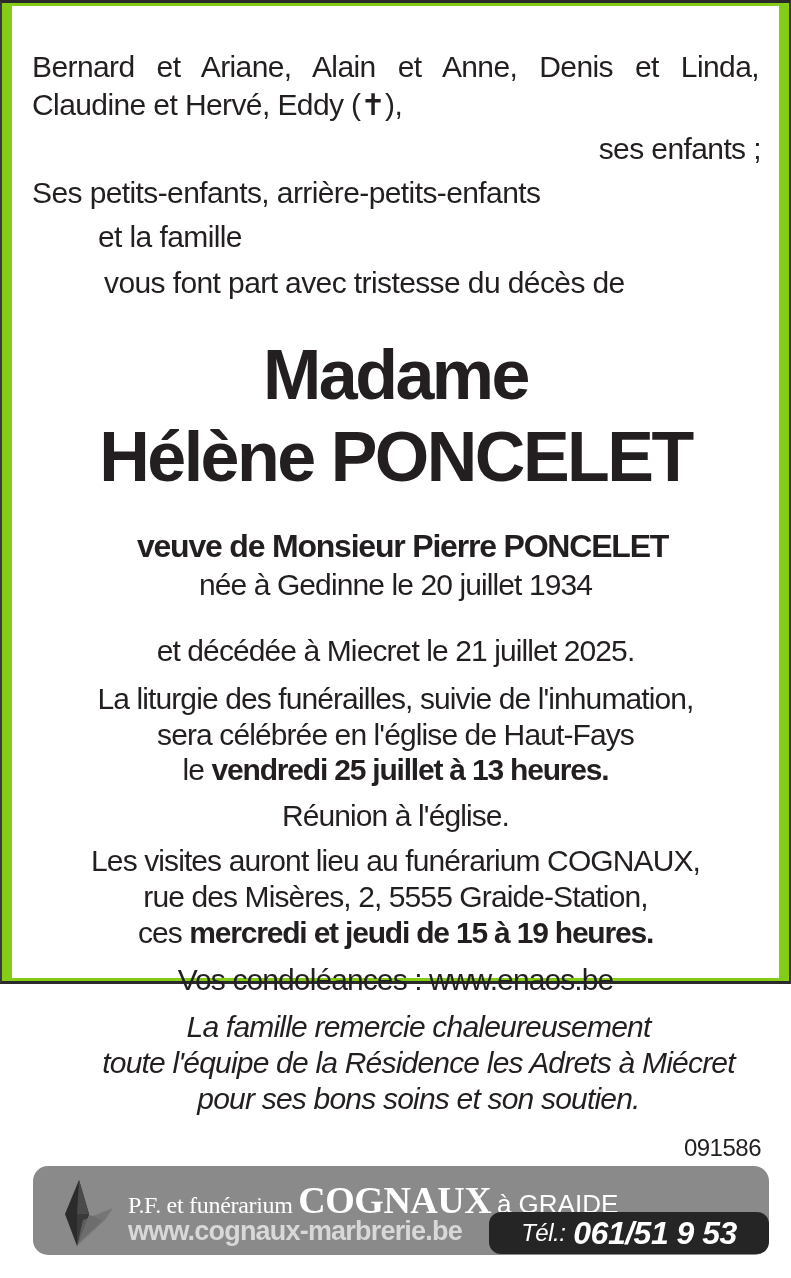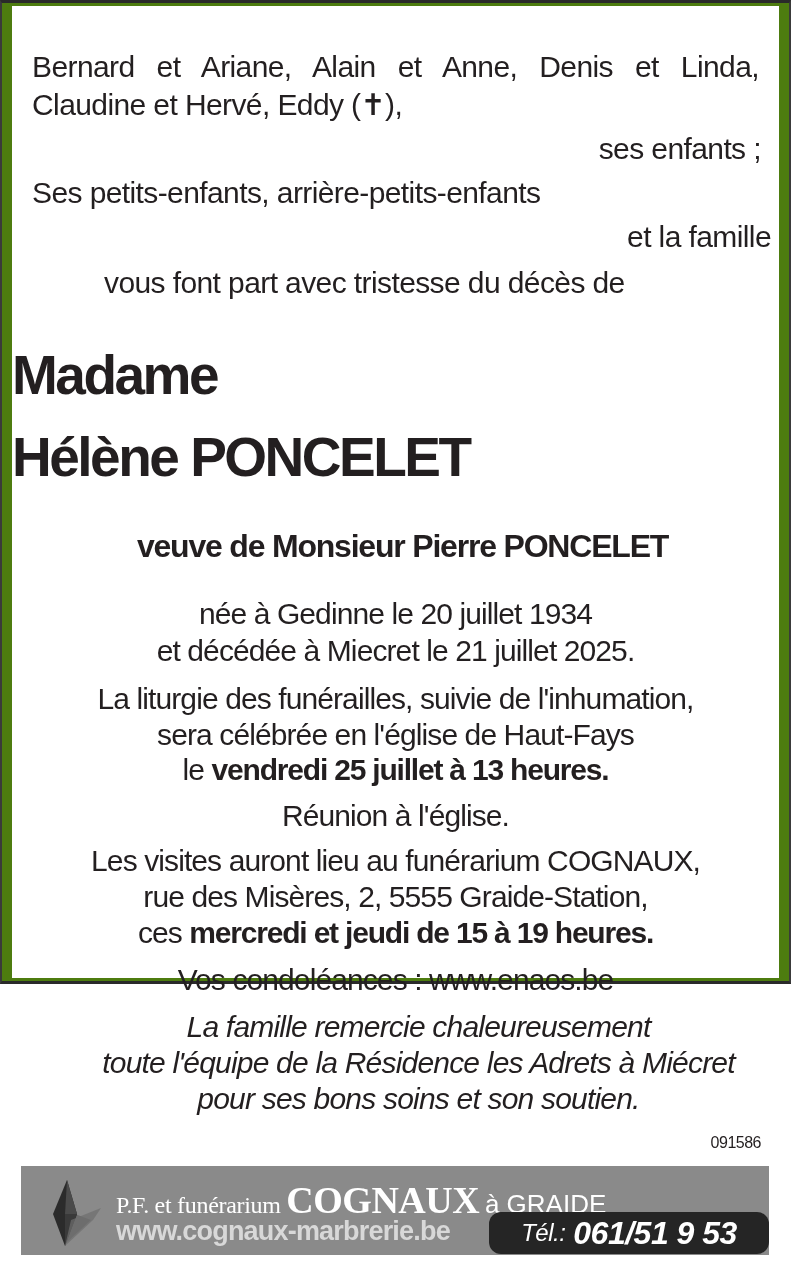--- a/index.html
+++ b/index.html
@@ -17,21 +17,21 @@
     }
     .frame {
       position: absolute;
       left: 0; top: 0;
       width: 791px; height: 984px;
       box-sizing: border-box;
       border-top: 3px solid #2a2a2a;
       border-left: 2px solid #3a3a3a;
       border-right: 2px solid #3a3a3a;
       border-bottom: 3px solid #2a2a2a;
-      background: #4d7c0f;
+      background: #84cc16;
     }
     .inner {
       position: absolute;
       left: 10px; right: 10px;
       top: 3px; bottom: 3px;
       background: #ffffff;
     }
     .text-block {
       position: absolute;
       left: 0; right: 8px;
@@ -39,48 +39,48 @@
       line-height: 38px;
       letter-spacing: -0.6px;
       transform-origin: left top;
     }
     .line { white-space: nowrap; position: absolute; }
 
     #l1 { top: 42px; left: 20px; right: 20px; text-align: justify; text-align-last: justify; word-spacing: 4px; }
     #l2 { top: 80px; left: 20px; }
     #l3 { top: 124px; right: 18px; }
     #l4 { top: 168px; left: 20px; }
-    #l5 { top: 212px; left: 86px; text-align: right; }
+    #l5 { top: 212px; left: 86px; }
     #l6 { top: 258px; left: 92px; }
 
     .name-block {
       position: absolute; left: 0; right: 0;
-      text-align: left; font-weight: bold;
-      font-size: 55px; letter-spacing: -2.5px;
+      text-align: center; font-weight: bold;
+      font-size: 70px; letter-spacing: -2.5px;
       line-height: 70px;
     }
     #title1 { top: 334px; }
     #title2 { top: 416px; }
     #widow {
       position: absolute; left: 0; right: 0; top: 520px;
       text-align: center; font-weight: bold; font-size: 32px;
       letter-spacing: -1.2px; line-height: 40px; padding-left: 14px;
     }
     .c-line {
       position: absolute; left: 0; right: 0;
       text-align: center; font-size: 30px;
       letter-spacing: -0.9px; line-height: 36px;
       white-space: nowrap;
     }
     .c-line b { font-weight: bold; letter-spacing: -1.2px; }
     .it { font-style: italic; letter-spacing: -0.8px; padding-left: 46px; }
 
     #ref {
       position: absolute; right: 18px; top: 1128px;
-      font-size: 16px; letter-spacing: -0.5px;
+      font-size: 24px; letter-spacing: -0.5px;
     }
     .banner {
       position: absolute; left: 19px; right: 20px;
       top: 1163px; height: 89px;
       background: #8a8a8a;
     }
     .banner-logo {
       position: absolute; left: 14px; top: 8px;
       width: 70px; height: 78px;
     }
@@ -128,21 +128,21 @@
     <div class="text-block line" id="l3" style="left:auto;">ses enfants ;</div>
     <div class="text-block line" id="l4">Ses petits-enfants, arrière-petits-enfants</div>
     <div class="text-block line" id="l5">et la famille</div>
     <div class="text-block line" id="l6">vous font part avec tristesse du décès de</div>
 
     <div class="name-block" id="title1">Madame</div>
     <div class="name-block" id="title2">Hélène PONCELET</div>
 
     <div id="widow">veuve de Monsieur Pierre PONCELET</div>
 
-    <div class="c-line" style="top:590px;">née à Gedinne le 20 juillet 1934</div>
+    <div class="c-line" style="top:561px;">née à Gedinne le 20 juillet 1934</div>
     <div class="c-line" style="top:627px;">et décédée à Miecret le 21 juillet 2025.</div>
 
     <div class="c-line" style="top:675px;">La liturgie des funérailles, suivie de l'inhumation,</div>
     <div class="c-line" style="top:711px;">sera célébrée en l'église de Haut-Fays</div>
     <div class="c-line" style="top:746px;">
       <span>le</span>
       <b>vendredi 25 juillet à 13 heures.</b>
     </div>
 
     <div class="c-line" style="top:792px;">Réunion à l'église.</div>
@@ -155,21 +155,21 @@
     </div>
 
     <div class="c-line" style="top:956px;">Vos condoléances : www.enaos.be</div>
 
     <div class="c-line it" style="top:1003px;">La famille remercie chaleureusement</div>
     <div class="c-line it" style="top:1039px;">toute l'équipe de la Résidence les Adrets à Miécret</div>
     <div class="c-line it" style="top:1075px;">pour ses bons soins et son soutien.</div>
 
     <div id="ref">091586</div>
 
-    <div class="banner" style="left:9px; right:10px; top:1160px;">
+    <div class="banner" style="left:21px; right:10px; top:1160px;border-radius:15px;">
       <svg class="banner-logo" viewBox="0 0 70 78">
         <polygon points="30,10 40,40 56,46 30,70" fill="#5a5a5a" opacity="0.6"></polygon>
         <polygon points="32,6 42,40 30,72 18,40" fill="#2b2b2b"></polygon>
         <polygon points="32,6 42,40 30,40" fill="#4a4a4a"></polygon>
         <polygon points="30,40 42,40 30,72" fill="#3a3a3a"></polygon>
         <polygon points="36,46 66,34 58,46 30,72" fill="#6e6e6e" opacity="0.7"></polygon>
       </svg>
       <div class="banner-line1">
         <span>P.F. et funérarium</span>
         <span class="big">COGNAUX</span>

